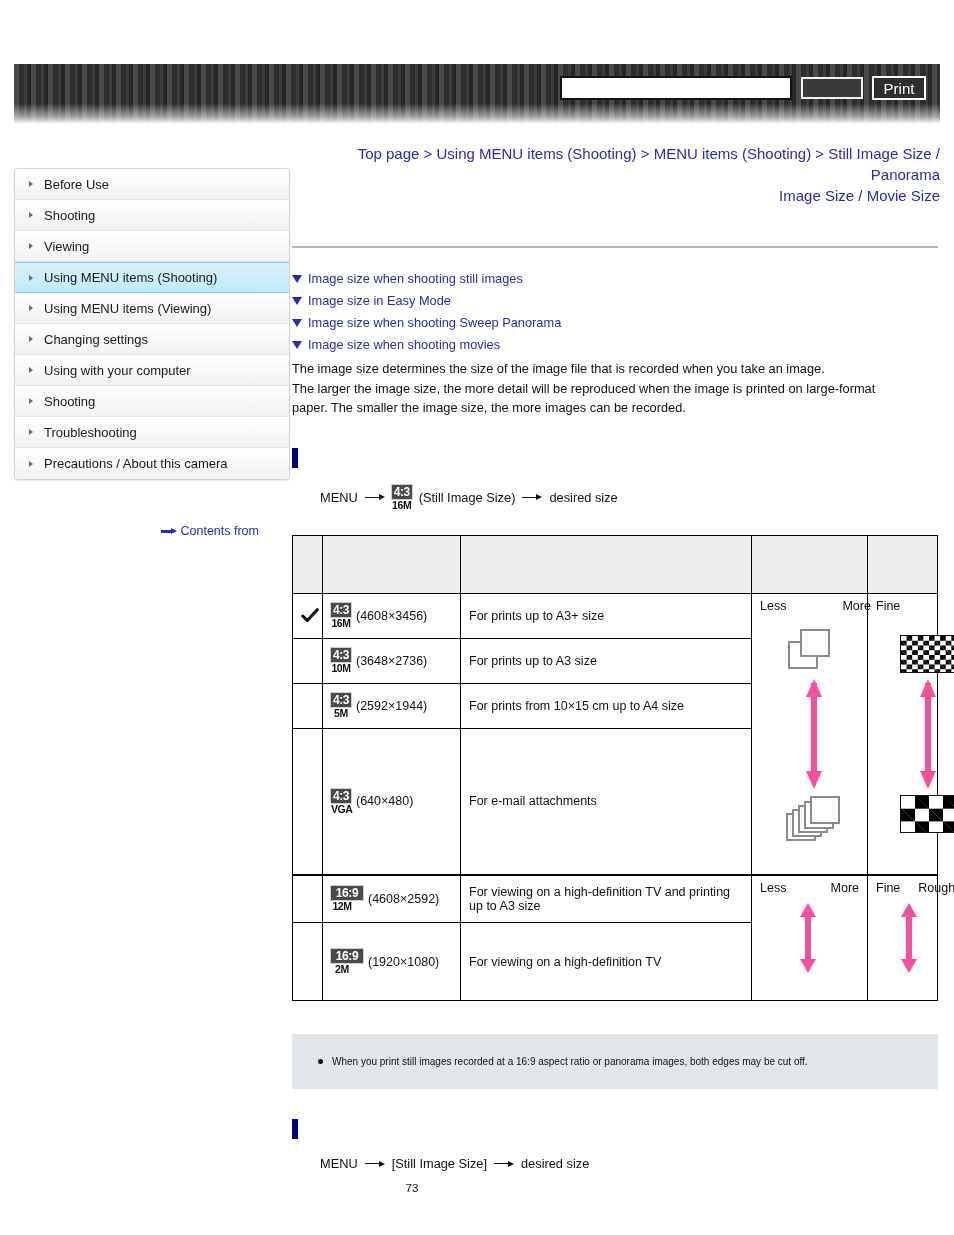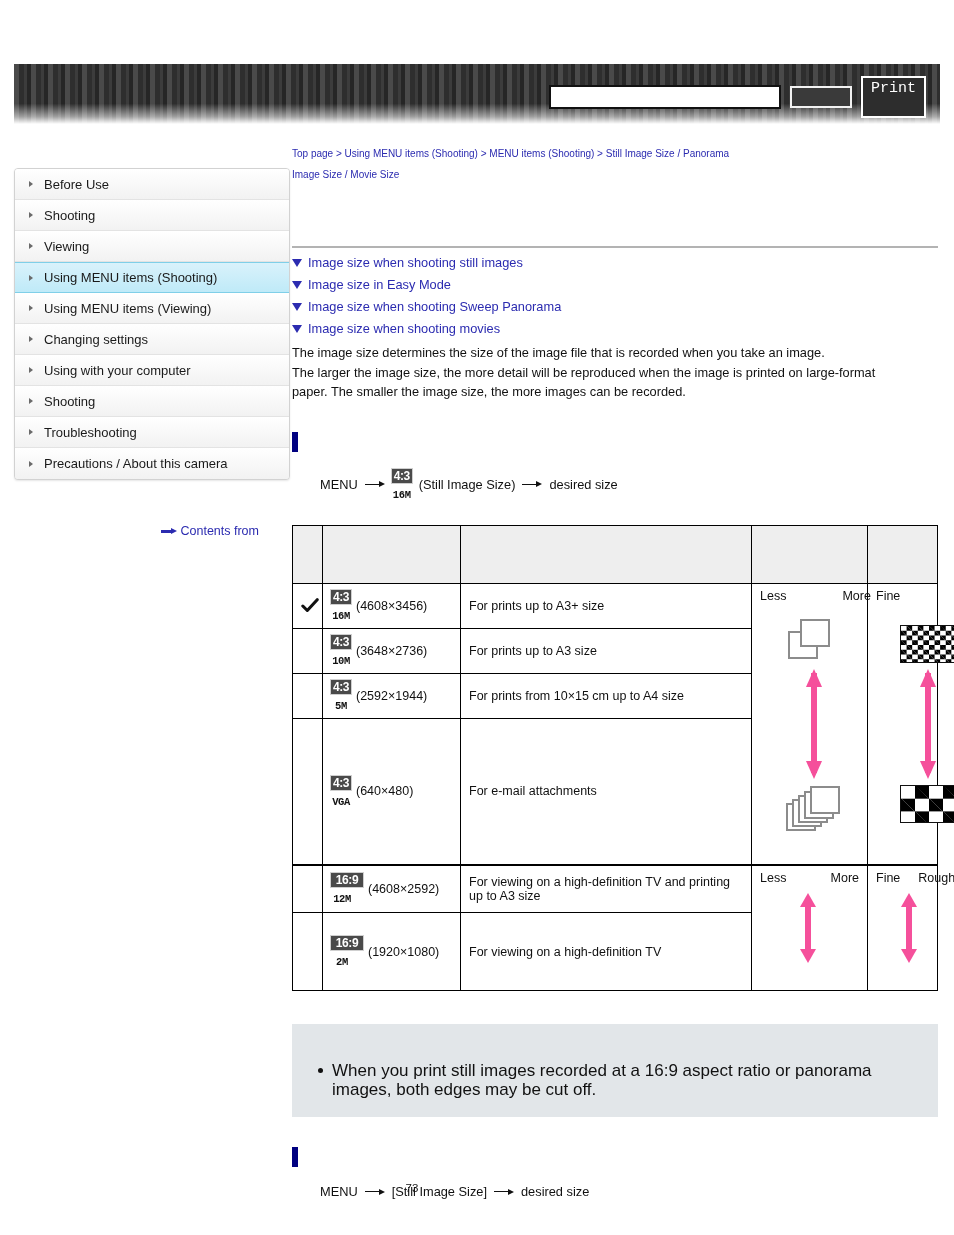--- a/index.html
+++ b/index.html
@@ -50,40 +50,40 @@
     padding: 0 4px;
     color: #111;
   }
   .search-btn {
     width: 62px; height: 22px;
     background: #3a3a3a;
     border: 2px solid #f2f2f2;
     cursor: pointer;
   }
   .print-btn {
-    height: 42px;
+    height: 24px;
     min-width: 54px;
     background: #2d2d2d;
     border: 2px solid #ffffff;
     color: #ffffff;
-    font-family: Liberation Mono, monospace;
+    font-family: Liberation Sans, sans-serif;
     font-size: 15px;
     line-height: 22px;
     text-align: center;
     padding: 0 8px;
     cursor: pointer;
   }
 
   
   .breadcrumb {
     position: absolute;
     left: 292px; top: 143px;
     width: 648px;
-    text-align: left;
-    font-size: 10px;
+    text-align: right;
+    font-size: 15px;
     color: #2b2bb0;
     line-height: 21px;
   }
 
   
   .sidebar {
     position: absolute;
     left: 14px; top: 168px;
     width: 276px;
     background: #fbfbfb;
@@ -150,21 +150,21 @@
   .main {
     position: absolute;
     left: 292px; top: 186px;
     width: 646px;
   }
   .hr-top {
     border: none;
     border-top: 2px solid #b3b3b3;
     margin: 60px 0 0 0;
   }
-  .anchor-list { margin-top: 4px; text-align: center; }
+  .anchor-list { margin-top: 20px; text-align: center; }
   .anchor-row {
     display: flex;
     align-items: center;
     font-size: 12.8px;
     color: #2b2bb0;
     line-height: 22px;
     cursor: pointer;
   }
   .tri-down-icon {
     width: 0; height: 0;
@@ -235,22 +235,21 @@
     box-shadow: 0 0 0 1px #cfcfcf;
   }
   .size-badge .cap {
     display: block;
     color: #111;
     font-size: 10.5px;
     font-weight: bold;
     letter-spacing: -0.4px;
     text-align: center;
     width: 20px;
-    margin-top: 7px;
-    font-family: Liberation Mono, monospace;
+    margin-top: 1px;
   }
   .size-badge.wide .ratio { width: 32px; }
   .size-badge.wide .cap { width: 22px; }
 
   
   table.size-table {
     border-collapse: collapse;
     width: 646px;
     margin-top: 25px;
     table-layout: fixed;
@@ -354,24 +353,23 @@
   }
 
   
   .note-box {
     background: #e2e6e9;
     margin-top: 33px;
     padding: 18px 22px 18px 26px;
   }
   .note-item {
     display: flex;
-    font-size: 17px;
+    font-size: 10px;
     color: #111;
     line-height: 19px;
-    margin-top: 19px;
   }
   .bullet-dot {
     flex: none;
     width: 5px; height: 5px;
     border-radius: 50%;
     background: #111;
     margin: 7px 9px 0 0;
   }
   .page-num {
     position: absolute;

